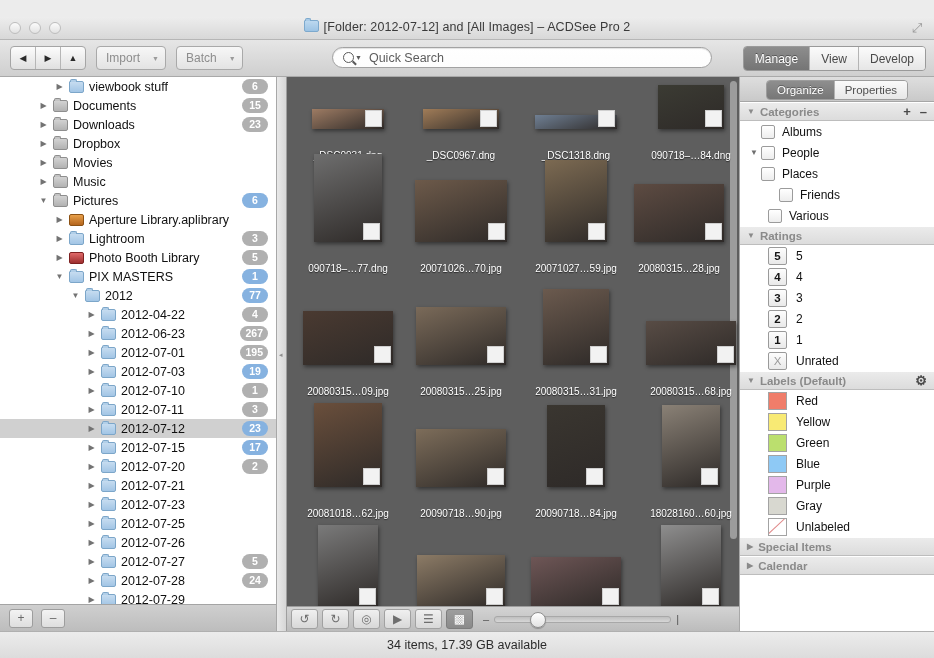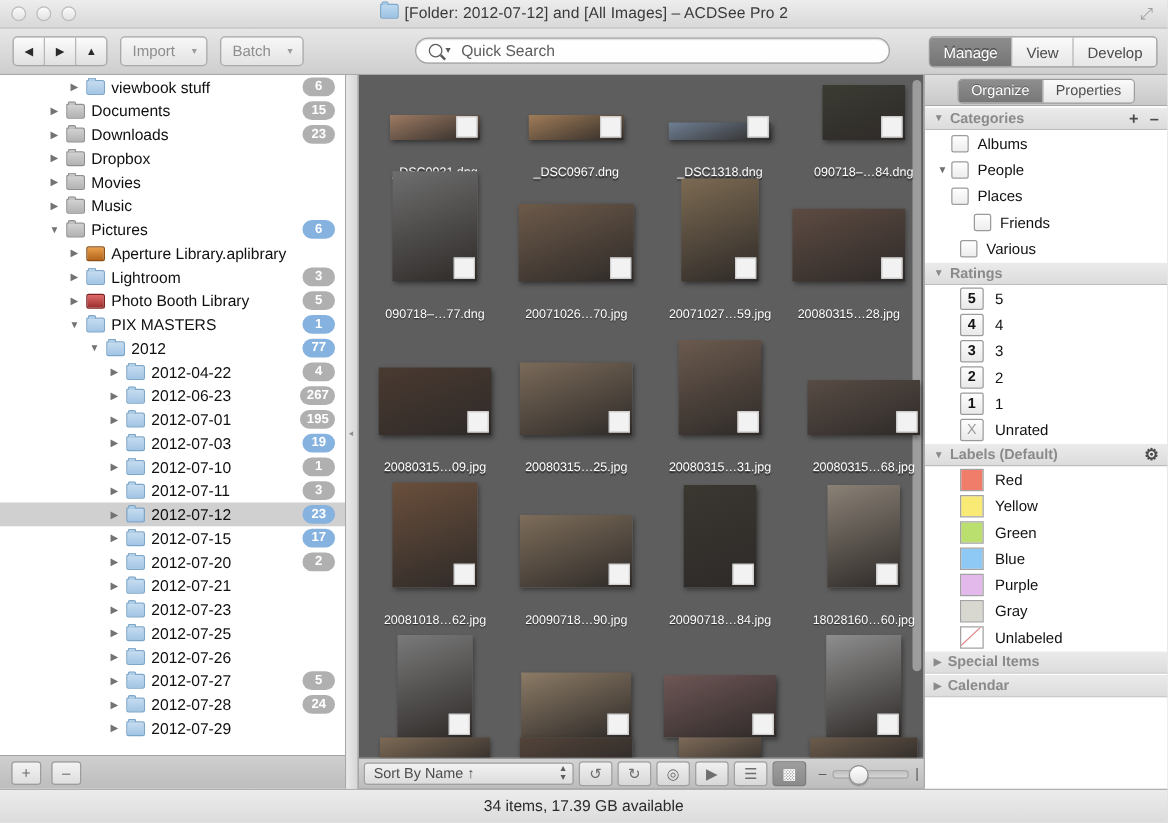--- a/index.html
+++ b/index.html
@@ -10,20 +10,21 @@
     background:#ececec;
     -webkit-font-smoothing:antialiased;
   }
   .app{position:relative;width:934px;height:658px;display:flex;flex-direction:column;}
 
   
   .titlebar{
     height:22px;flex:0 0 22px;position:relative;
     background:linear-gradient(#ededed,#d8d8d8);
     border-bottom:1px solid #b6b6b6;
+    margin-top:17px;
   }
   .traffic{position:absolute;left:9px;top:5px;display:flex;gap:8px;}
   .tl{width:12px;height:12px;border-radius:50%;
       background:linear-gradient(#fbfbfb,#e2e2e2);border:1px solid #bdbdbd;box-sizing:border-box;}
   .title{
     position:absolute;left:0;right:0;top:3px;text-align:center;
     font-size:12.5px;color:#3a3a3a;letter-spacing:.1px;
   }
   .title .folder-ico{
     display:inline-block;width:13px;height:10px;vertical-align:-1px;margin-right:5px;
@@ -419,26 +420,20 @@
           <div class="cell" style="left: 7px; top: 448px; width: 108px;"><span class="thumb"><span class="ph" style="width: 60px; height: 82px; background: linear-gradient(160deg, rgb(122, 122, 122), rgb(46, 42, 40));"></span><span class="tag"></span></span><span class="cap">20090718…77.jpg</span></div>
           <div class="cell" style="left: 120px; top: 478px; width: 108px;"><span class="thumb"><span class="ph" style="width: 88px; height: 52px; background: linear-gradient(160deg, rgb(140, 123, 102), rgb(46, 42, 40));"></span><span class="tag"></span></span><span class="cap">20101023…31.jpg</span></div>
           <div class="cell" style="left: 235px; top: 480px; width: 108px;"><span class="thumb"><span class="ph" style="width: 90px; height: 50px; background: linear-gradient(160deg, rgb(110, 86, 86), rgb(46, 42, 40));"></span><span class="tag"></span></span><span class="cap">20101023…49.jpg</span></div>
           <div class="cell" style="left: 350px; top: 448px; width: 108px;"><span class="thumb"><span class="ph" style="width: 60px; height: 82px; background: linear-gradient(160deg, rgb(142, 142, 142), rgb(46, 42, 40));"></span><span class="tag"></span></span><span class="cap">20101023…55.jpg</span></div>
           <div class="cell" style="left: 7px; top: 530px; width: 108px;"><span class="thumb"><span class="ph" style="width: 88px; height: 24px; background: linear-gradient(160deg, rgb(125, 106, 85), rgb(46, 42, 40));"></span></span></div>
           <div class="cell" style="left: 120px; top: 530px; width: 108px;"><span class="thumb"><span class="ph" style="width: 90px; height: 24px; background: linear-gradient(160deg, rgb(83, 68, 58), rgb(46, 42, 40));"></span></span></div>
           <div class="cell" style="left: 235px; top: 530px; width: 108px;"><span class="thumb"><span class="ph" style="width: 66px; height: 26px; background: linear-gradient(160deg, rgb(125, 106, 88), rgb(46, 42, 40));"></span></span></div>
           <div class="cell" style="left: 350px; top: 530px; width: 108px;"><span class="thumb"><span class="ph" style="width: 86px; height: 22px; background: linear-gradient(160deg, rgb(108, 92, 76), rgb(46, 42, 40));"></span></span></div>
         </div>
       <div class="gtoolbar">
-        <div class="sortsel">
-          <span>Sort By Name ↑</span>
-          <span class="stepper">
-            <span>▲</span><br><span>▼</span>
-          </span>
-        </div>
         <div class="tbtn">↺</div>
         <div class="tbtn">↻</div>
         <div class="tbtn">◎</div>
         <div class="tbtn">▶</div>
         <div class="tbtn">☰</div>
         <div class="tbtn on">▩</div>
         <div class="zoomrow">
           <span class="zmark">–</span>
           <div class="track">
             <div class="knob"></div>

